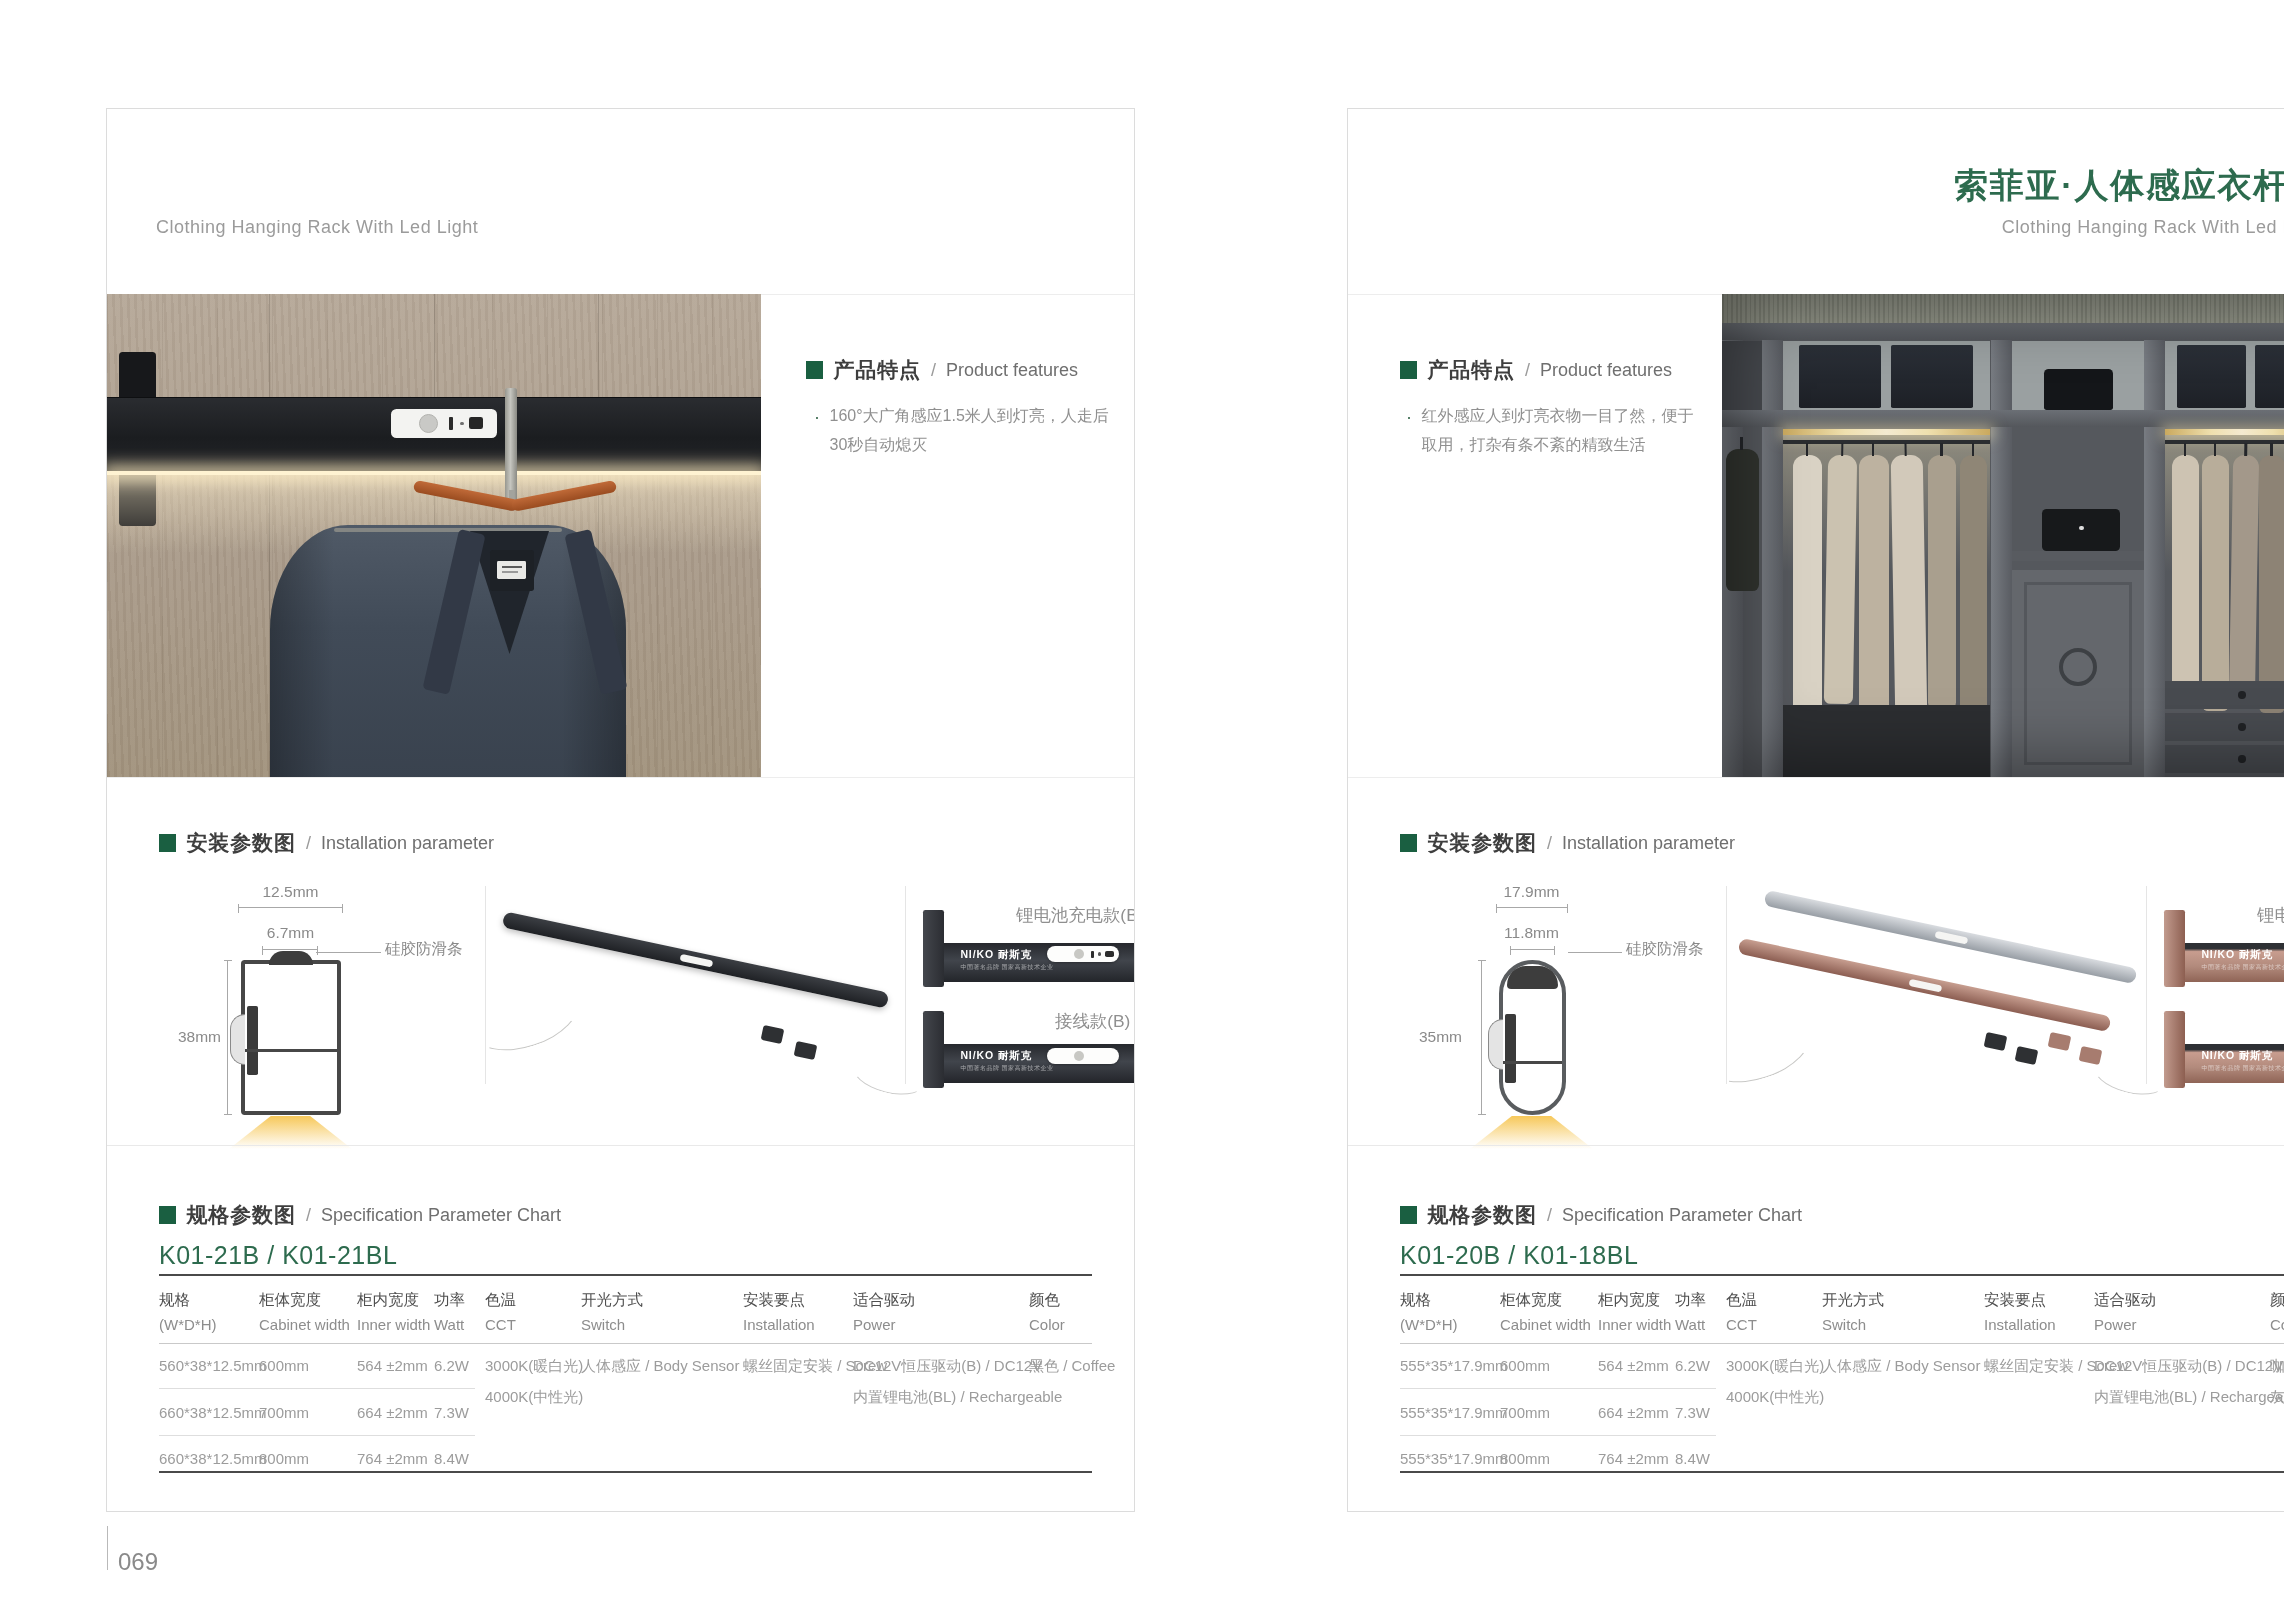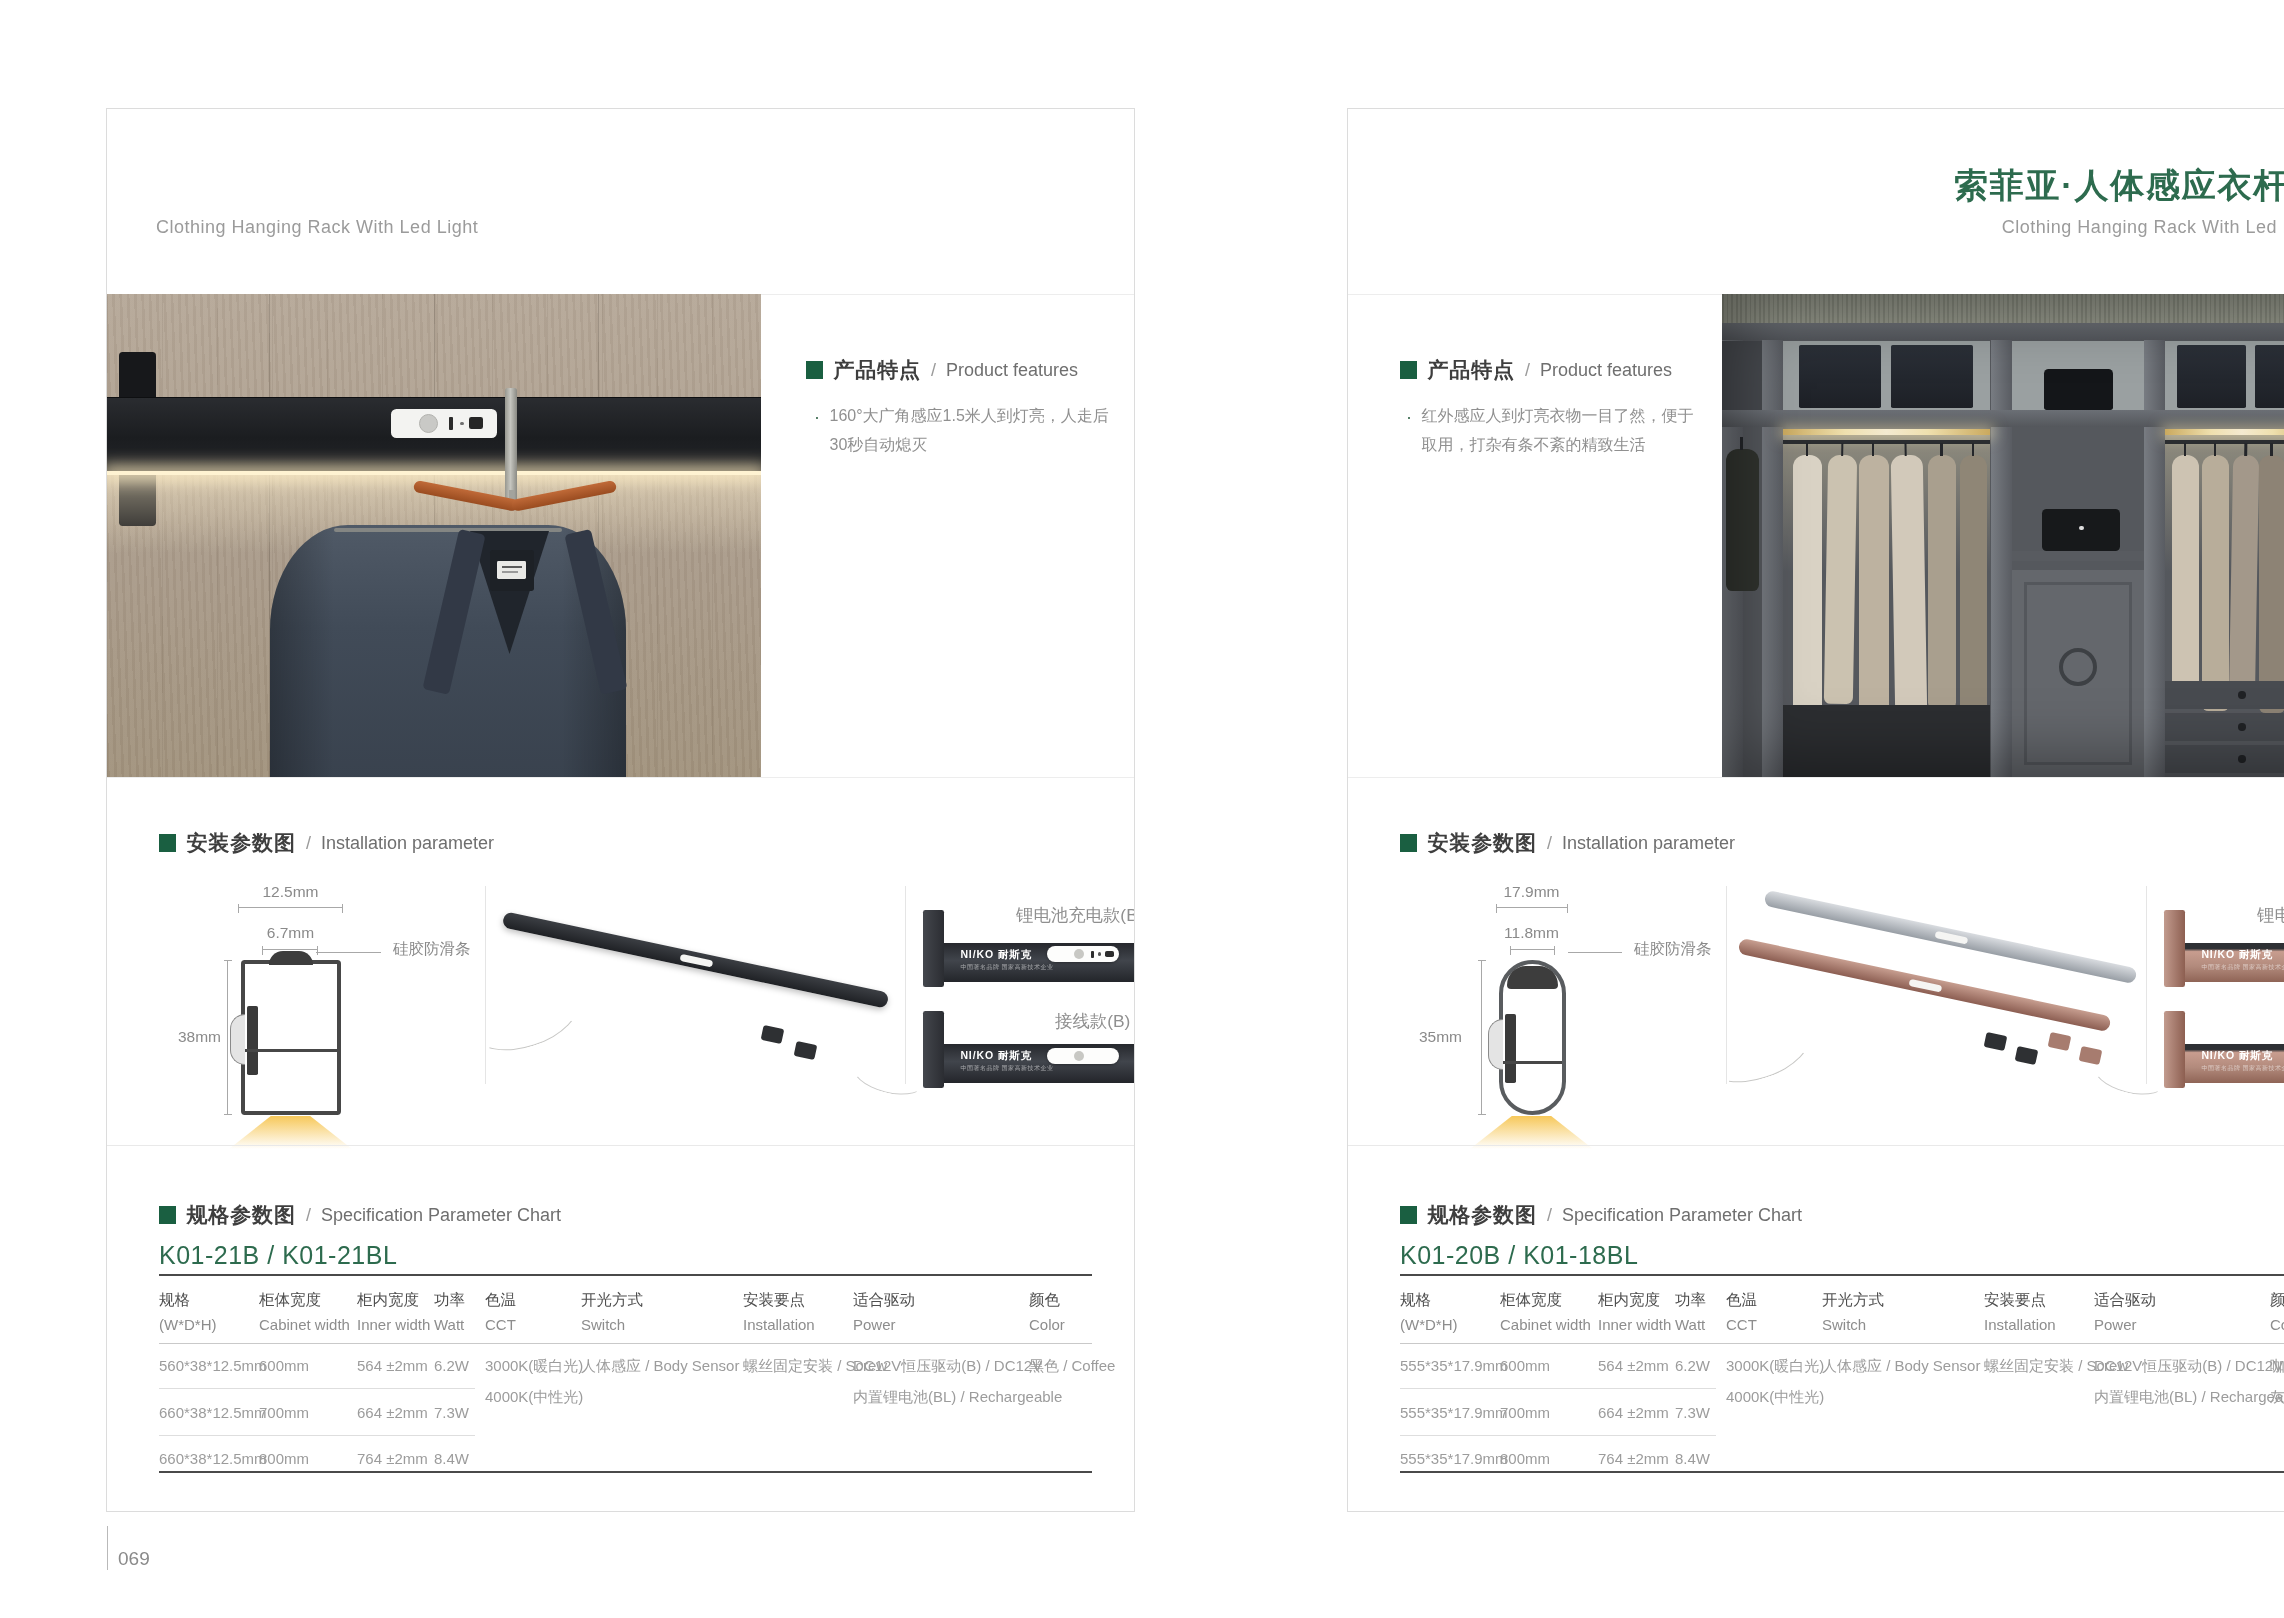--- a/index.html
+++ b/index.html
@@ -54,21 +54,21 @@
   .brk-h::before{left:0}.brk-h::after{right:0}
   .brk1{top:798px;left:131px;width:105px;}
   .brk2{top:840px;left:155px;width:56px;}
   .panel-right .brk1{left:148px;width:72px;}
   .panel-right .brk2{left:162px;width:45px;}
   .brk-v{position:absolute;width:0;border-left:1.4px solid #a8a8a8;top:851px;height:155px;}
   .brk-v::before,.brk-v::after{content:"";position:absolute;left:-4.1px;width:8.2px;height:1.4px;background:#a8a8a8;}
   .brk-v::before{top:0}.brk-v::after{bottom:0}
   .brkv{left:120px;}
   .panel-right .brkv{left:133px;}
-  .strip-label{top:830px;left:286px;font-family:Liberation Mono, monospace;}
+  .strip-label{top:830px;left:278px;font-family:Liberation Mono, monospace;}
   .leader{position:absolute;top:843px;height:0.9px;background:#a8a8a8;}
   .panel-left .leader{left:209px;width:65px;}
   .panel-right .leader{left:220px;width:54px;}
 
   .prof{position:absolute;top:851px;background:#fff;}
   .prof-rect{left:134px;width:100px;height:155px;border:4.1px solid #474747;border-radius:3.7px;}
   .prof-caps{left:151px;width:67px;height:155px;border:4.1px solid #595c5f;border-radius:34px;}
   .prof-bump{position:absolute;background:#3d3d3d;}
   .prof-rect .prof-bump{left:24px;top:-12.8px;width:44px;height:13.7px;border-radius:22px 22px 0 0;}
   .prof-caps .prof-bump{left:3.7px;top:2.3px;right:3.7px;height:23px;border-radius:25.6px 25.6px 5.5px 5.5px;}
@@ -128,21 +128,21 @@
   .th.zh{top:16.4px;font-size:15.5px;color:#4f4f4f;}
   .th.en{top:42px;font-size:15px;color:#8d8d8d;}
   .td{font-size:15px;color:var(--cell);}
   .r1{top:83px}.r2{top:130px}.r3{top:176px}.rsub{top:114px}
   .c0{left:0}.c1{left:100px}.c2{left:198px}.c3{left:275px}.c4{left:326px}
   .c5{left:422px}.c6{left:584px}.c7{left:694px}.c8{left:870px}
 
   
   .fline{position:absolute;width:0.9px;height:44px;top:1526px;background:#b9b9b9;}
   .fl-l{left:107px}
-  .fnum{position:absolute;top:1548px;font-size:19px;color:#8a8a8a;}
+  .fnum{position:absolute;top:1548px;font-size:24px;color:#8a8a8a;}
   .fn-l{left:118px}
 
   
   .photo{position:absolute;top:185px;height:483px;overflow:hidden;}
   .panel-left .photo{left:0;width:654px;}
   .panel-right .photo{right:0;width:653px;}
   .wood{position:absolute;inset:0;background:
     repeating-linear-gradient(90deg,rgba(92,78,62,.10) 0 1.4px,rgba(0,0,0,0) 1.4px 55px),
     repeating-linear-gradient(88deg,rgba(120,100,80,.12) 0 2.7px,rgba(190,176,158,.10) 2.7px 7.3px),
     linear-gradient(180deg,#b8ab9c 0%,#ab9d8d 55%,#a2947f 100%);}

